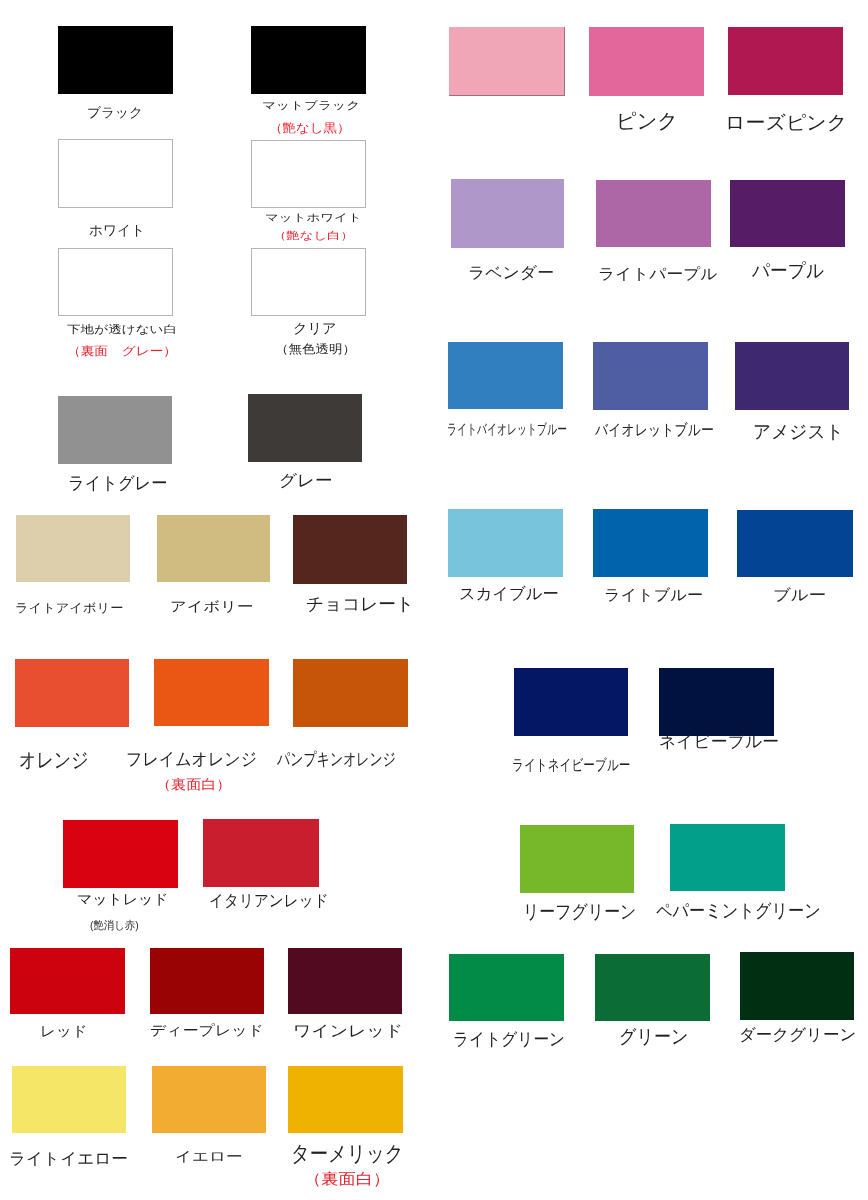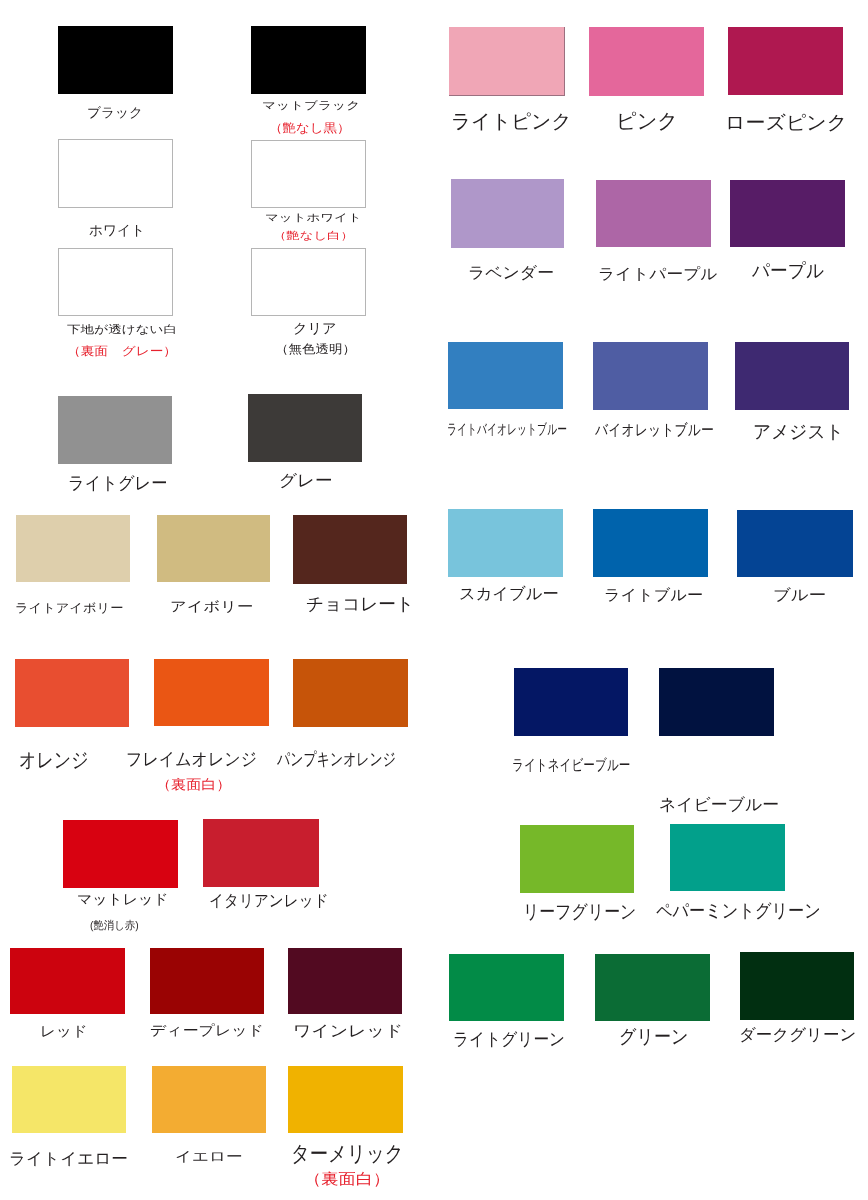--- a/index.html
+++ b/index.html
@@ -71,21 +71,20 @@
 <div class="chip" style="left:287.9px; top:947.8px; width:114.5px; height:66.2px; background:#520a21;"></div>
 <div class="cap" style="left:292.99px; top:1012.61px; font-size:17px; transform:scale(1.0557,0.9161);">ワインレッド</div>
 <div class="chip" style="left:11.5px; top:1066.4px; width:114.4px; height:66.5px; background:#f5e668;"></div>
 <div class="cap" style="left:9.34px; top:1140.34px; font-size:17px; transform:scale(0.9800,0.9548);">ライトイエロー</div>
 <div class="chip" style="left:152.2px; top:1066.4px; width:114.2px; height:66.5px; background:#f3ac32;"></div>
 <div class="cap" style="left:174.52px; top:1140.60px; font-size:17px; transform:scale(0.9769,0.8000);">イエロー</div>
 <div class="chip" style="left:288.3px; top:1066.0px; width:114.4px; height:66.5px; background:#f0b200;"></div>
 <div class="cap" style="left:290.96px; top:1131.55px; font-size:19px; transform:scale(0.9694,1.1455);">ターメリック</div>
 <div class="note" style="left:303.94px; top:1161.16px; font-size:16px; color:#e7222e; transform:scale(1.0763,0.9613);">（裏面白）</div>
 <div class="chip" style="left:448.9px; top:27.3px; width:116.6px; height:68.8px; background:#f0a6b6;border-right:1px solid #9b7080;border-bottom:1px solid #9b7080;"></div>
-<div class="cap" style="left:450.99px; top:102.32px; font-size:19.5px; transform:scale(1.0061,1.0162);">ライトピンク</div>
 <div class="chip" style="left:589.0px; top:27.0px; width:114.6px; height:68.7px; background:#e4679b;"></div>
 <div class="cap" style="left:615.89px; top:100.19px; font-size:19.5px; transform:scale(1.0358,1.0649);">ピンク</div>
 <div class="chip" style="left:728.1px; top:26.5px; width:114.5px; height:68.5px; background:#af1850;"></div>
 <div class="cap" style="left:725.43px; top:102.62px; font-size:19.5px; transform:scale(1.0248,0.9892);">ローズピンク</div>
 <div class="chip" style="left:450.5px; top:179.3px; width:113.7px; height:68.5px; background:#af97c9;"></div>
 <div class="cap" style="left:467.81px; top:254.10px; font-size:17px; transform:scale(0.9938,0.9455);">ラベンダー</div>
 <div class="chip" style="left:596.3px; top:179.7px; width:114.5px; height:67.8px; background:#ad66a6;"></div>
 <div class="cap" style="left:597.83px; top:255.77px; font-size:17px; transform:scale(0.9836,0.9029);">ライトパープル</div>
 <div class="chip" style="left:729.7px; top:179.5px; width:115.1px; height:67.6px; background:#571c66;"></div>
 <div class="cap" style="left:751.50px; top:250.30px; font-size:18px; transform:scale(0.9831,1.0545);">パープル</div>
@@ -97,21 +96,21 @@
 <div class="cap" style="left:753.06px; top:411.25px; font-size:17px; transform:scale(1.0443,1.0963);">アメジスト</div>
 <div class="chip" style="left:448.1px; top:508.9px; width:114.8px; height:68.2px; background:#78c4dc;"></div>
 <div class="cap" style="left:459.24px; top:575.10px; font-size:17px; transform:scale(0.9586,0.9455);">スカイブルー</div>
 <div class="chip" style="left:593.1px; top:509.4px; width:115.3px; height:67.7px; background:#0063ac;"></div>
 <div class="cap" style="left:603.89px; top:578.03px; font-size:17px; transform:scale(0.9531,0.8970);">ライトブルー</div>
 <div class="chip" style="left:736.9px; top:509.9px; width:115.8px; height:67.2px; background:#044494;"></div>
 <div class="cap" style="left:772.67px; top:576.96px; font-size:17px; transform:scale(1.0271,0.9032);">ブルー</div>
 <div class="chip" style="left:513.5px; top:668.3px; width:114.7px; height:67.7px; background:#041764;"></div>
 <div class="cap" style="left:511.53px; top:748.33px; font-size:17px; transform:scale(0.6837,0.8970);">ライトネイビーブルー</div>
 <div class="chip" style="left:658.8px; top:668.3px; width:115.4px; height:67.7px; background:#011240;"></div>
-<div class="cap" style="left:659.31px; top:786px; font-size:17px; transform:scale(0.9922,0.9758);text-align:center;">ネイビーブルー</div>
+<div class="cap" style="left:659.31px; top:723px; font-size:17px; transform:scale(0.9922,0.9758);text-align:center;">ネイビーブルー</div>
 <div class="chip" style="left:519.7px; top:825.0px; width:114.5px; height:68.1px; background:#76b829;"></div>
 <div class="cap" style="left:522.95px; top:889.58px; font-size:17px; transform:scale(0.9372,1.1103);">リーフグリーン</div>
 <div class="chip" style="left:669.7px; top:824.0px; width:114.9px; height:67.0px; background:#02a08b;"></div>
 <div class="cap" style="left:656.40px; top:888.76px; font-size:17px; transform:scale(0.9518,1.1034);">ペパーミントグリーン</div>
 <div class="chip" style="left:448.9px; top:953.7px; width:115.3px; height:66.9px; background:#028b47;"></div>
 <div class="cap" style="left:453.45px; top:1018.99px; font-size:17px; transform:scale(0.9243,1.0258);">ライトグリーン</div>
 <div class="chip" style="left:594.5px; top:953.7px; width:115.3px; height:66.9px; background:#0b6c35;"></div>
 <div class="cap" style="left:619.09px; top:1015.33px; font-size:17px; transform:scale(1.0063,1.1310);">グリーン</div>
 <div class="chip" style="left:739.6px; top:952.3px; width:114.2px; height:67.8px; background:#012f11;"></div>
 <div class="cap" style="left:738.56px; top:1016.33px; font-size:17px; transform:scale(0.9696,0.9515);">ダークグリーン</div>

